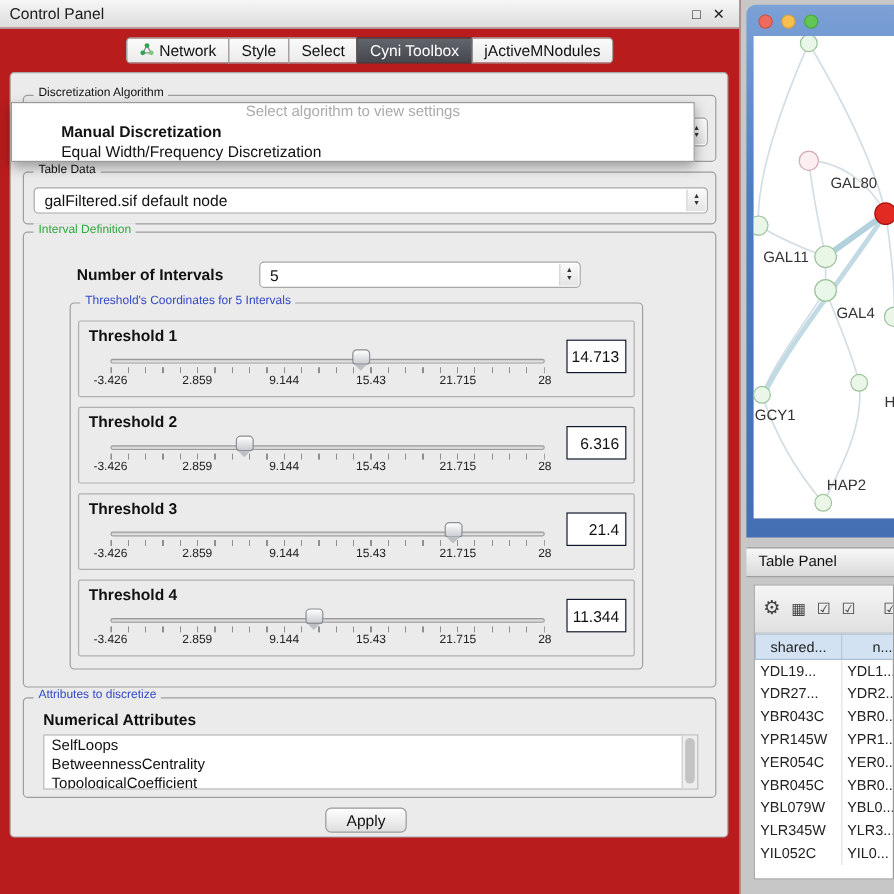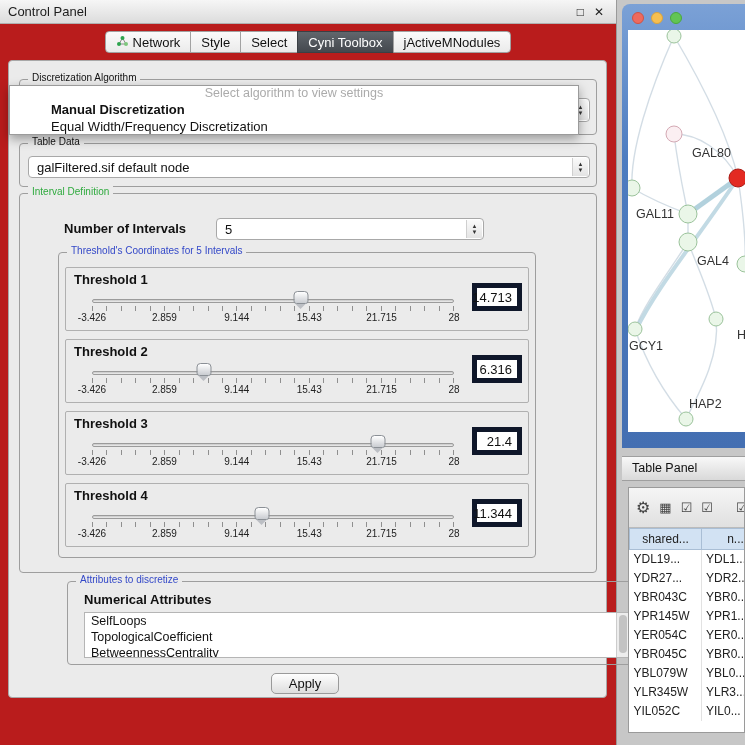--- a/index.html
+++ b/index.html
@@ -23,42 +23,42 @@
 
   .group{position:absolute;border:1px solid #9e9e9e;border-radius:4px;}
   .gtitle{position:absolute;top:-8px;left:8px;background:#ebebeb;padding:0 4px;font-size:10px;color:#111;white-space:nowrap;}
   .gtitle.green{color:#2faa3e;}
   .gtitle.blue{color:#3348c8;}
 
   .g-algo{left:10px;top:18px;width:578px;height:56px;}
   .g-td{left:10px;top:82px;width:578px;height:44px;}
   .g-int{left:10px;top:132px;width:578px;height:380px;}
   .g-thr{left:38px;top:58px;width:478px;height:306px;}
-  .g-attr{left:10px;top:520px;width:578px;height:84px;margin-left:48px;}
+  .g-attr{left:10px;top:520px;width:578px;height:84px;}
 
   .combo{position:absolute;background:#fff;border:1px solid #a8a8a8;border-radius:4px;font-size:13px;color:#111;display:flex;align-items:center;padding:0 22px 0 8px;overflow:hidden;white-space:nowrap;}
   .stepper{position:absolute;right:1px;top:1px;bottom:1px;width:16px;border-left:1px solid #cfcfcf;display:flex;flex-direction:column;align-items:center;justify-content:center;color:#333;background:linear-gradient(#fafafa,#e4e4e4);}
   .stepper span{font-size:6px;line-height:6px;}
   .c-algo{left:8px;top:18px;width:562px;height:24px;}
   .c-td{left:8px;top:12px;width:562px;height:22px;}
   .c-num{left:196px;top:24px;width:268px;height:22px;}
   .numlabel{position:absolute;left:44px;top:27px;font-size:13px;font-weight:bold;color:#111;}
 
   .tpanel{position:absolute;left:6px;width:464px;height:64px;border:1px solid #b0b0b0;border-radius:2px;background:#ebebeb;}
   .tp0{top:14px;} .tp1{top:86px;} .tp2{top:158px;} .tp3{top:230px;}
   .tlabel{position:absolute;left:8px;top:4px;font-size:13px;font-weight:bold;color:#111;}
   .srange{position:absolute;left:26px;top:22px;width:362px;height:36px;}
   .track{position:absolute;left:0;right:0;top:9px;height:4px;background:linear-gradient(#c6c6c6,#efefef);border:1px solid #9b9b9b;border-radius:3px;}
   .ticks{position:absolute;left:0;top:16px;width:362px;height:5px;background:repeating-linear-gradient(to right,#8f8f8f 0,#8f8f8f 1px,transparent 1px,transparent 14.44px);}
   .thumb{position:absolute;top:1px;width:15px;height:13px;background:linear-gradient(#ffffff,#c9ccd1);border:1px solid #8b9096;border-radius:4px 4px 3px 3px;transform:translateX(-50%);}
   .thumb::after{content:"";position:absolute;left:1px;top:12px;border-left:5.5px solid transparent;border-right:5.5px solid transparent;border-top:5px solid #bcbfc4;}
   .slabels{position:absolute;left:0;top:22px;width:100%;height:12px;font-size:10px;color:#222;}
   .slabels span{position:absolute;transform:translateX(-50%);white-space:nowrap;}
   .sl0{left:0;} .sl20{left:20%;} .sl40{left:40%;} .sl60{left:60%;} .sl80{left:80%;} .sl100{left:100%;}
-  .valuebox{position:absolute;right:6px;top:15px;width:50px;height:28px;background:#fff;border:5px solid #0f172a;font-size:13px;color:#111;display:flex;align-items:center;justify-content:flex-end;padding-right:5px;}
+  .valuebox{position:absolute;right:6px;top:15px;width:50px;height:28px;background:#fff;border:1px solid #0f172a;font-size:13px;color:#111;display:flex;align-items:center;justify-content:flex-end;padding-right:5px;}
 
   .attr-label{position:absolute;left:16px;top:10px;font-size:13px;font-weight:bold;color:#111;}
   .attr-list{position:absolute;left:16px;top:30px;width:546px;height:46px;background:#fff;border:1px solid #b5b5b5;overflow:hidden;font-size:12.5px;color:#111;}
   .attr-item{height:16px;line-height:16px;padding-left:6px;}
   .attr-scroll{position:absolute;right:0;top:0;width:13px;height:100%;background:#ededed;border-left:1px solid #cccccc;}
   .attr-scroll::after{content:"";position:absolute;left:2px;top:2px;width:8px;height:38px;background:#c3c3c3;border-radius:4px;}
 
   .applybtn{position:absolute;left:262px;top:612px;width:68px;height:21px;background:linear-gradient(#fefefe,#dedede);border:1px solid #9a9a9a;border-radius:5px;font-size:13px;font-family:inherit;color:#111;}
 
   .overlay{position:absolute;left:0;top:24px;width:570px;height:50px;background:#fff;border:1px solid #9b9b9b;box-shadow:0 4px 10px rgba(0,0,0,.35);z-index:40;}
@@ -239,22 +239,22 @@
           </div>
 
         </div>
       </div>
 
       <div class="group g-attr">
         <span class="gtitle blue">Attributes to discretize</span>
         <div class="attr-label">Numerical Attributes</div>
         <div class="attr-list">
           <div class="attr-item">SelfLoops</div>
+          <div class="attr-item">BetweennessCentrality</div>
           <div class="attr-item">TopologicalCoefficient</div>
-          <div class="attr-item">BetweennessCentrality</div>
           <div class="attr-scroll"></div>
         </div>
       </div>
 
       <button class="applybtn">Apply</button>
 
       <div class="overlay">
         <div class="ddplaceholder">Select algorithm to view settings</div>
         <div class="ddrow bold">Manual Discretization</div>
         <div class="ddrow">Equal Width/Frequency Discretization</div>

